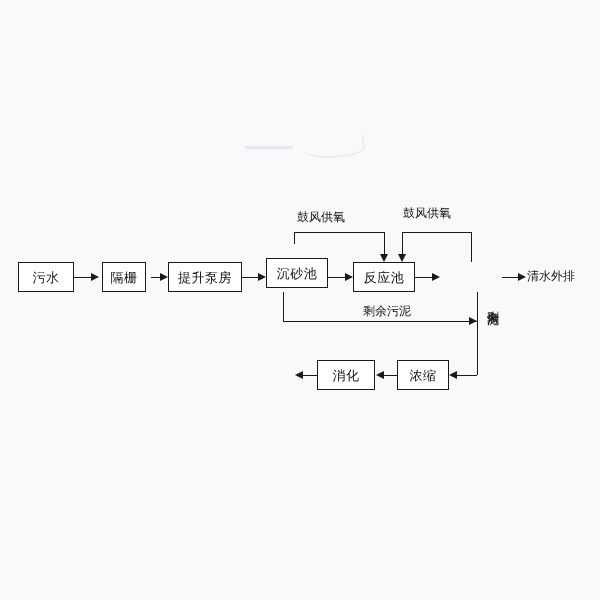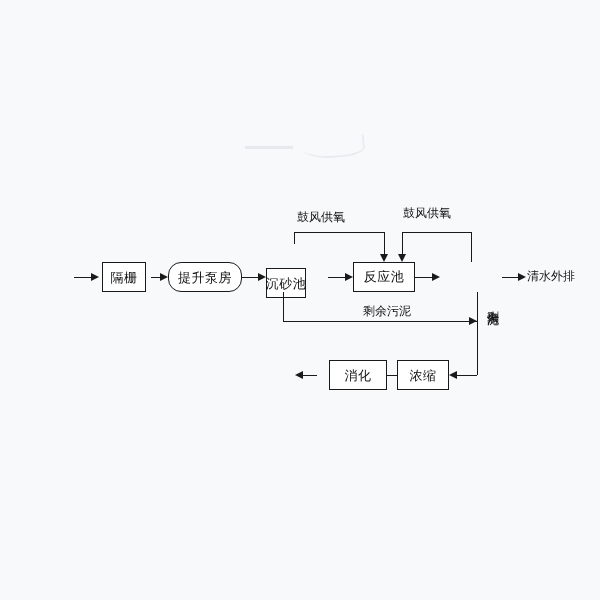--- a/index.html
+++ b/index.html
@@ -106,40 +106,41 @@
 </head>
 <body>
 
 <div id="canvas">
 
   <div id="watermark">
     <div class="wm-bar"></div>
     <div class="wm-swoosh"></div>
   </div>
 
+  <div class="node" style="left:18px; top:262px; width:56px; height:30px;">污水</div>
 
   <div class="hline" style="left:74px; top:277px; width:17px;"></div>
   <div class="arrow right" style="left:91px; top:272.5px;"></div>
 
   <div class="node" style="left:102px; top:262px; width:44px; height:30px;">隔栅</div>
 
   <div class="hline" style="left:151px; top:277px; width:9px;"></div>
   <div class="arrow right" style="left:160px; top:272.5px;"></div>
 
-  <div class="node" style="left:168px; top:262px; width:74px; height:30px;border-radius:13px;">提升泵房</div>
+  <div class="node" style="left:168px; top:262px; width:74px; height:30px;">提升泵房</div>
 
   <div class="hline" style="left:242px; top:277px; width:16px;"></div>
   <div class="arrow right" style="left:258px; top:272.5px;"></div>
 
-  <div class="node" style="left:266px; top:268px; width:40px; height:30px;">沉砂池</div>
+  <div class="node" style="left:266px; top:258px; width:62px; height:30px;">沉砂池</div>
 
   <div class="hline" style="left:328px; top:277px; width:17px;"></div>
   <div class="arrow right" style="left:345px; top:272.5px;"></div>
 
-  <div class="node" style="left:353px; top:262px; width:62px; height:30px;font-family:Liberation Mono, monospace;">反应池</div>
+  <div class="node" style="left:353px; top:262px; width:62px; height:30px;">反应池</div>
 
   <div class="hline" style="left:415px; top:277px; width:17px;"></div>
   <div class="arrow right" style="left:432px; top:272.5px;"></div>
 
 
   <div class="hline" style="left:502px; top:277px; width:16px;"></div>
   <div class="arrow right" style="left:518px; top:272.5px;"></div>
 
   <div class="label" style="left:527px; top:270px;">清水外排</div>
 
@@ -163,19 +164,19 @@
   <div class="vline" style="left:477px; top:292px; height:83px;"></div>
   <div class="hline" style="left:457px; top:375px; width:20px;"></div>
   <div class="arrow left" style="left:449px; top:370.5px;"></div>
   <div class="label vertical" style="left:487px; top:301px;">剩余污泥</div>
 
   <div class="node" style="left:397px; top:360px; width:52px; height:30px;">浓缩</div>
 
   <div class="hline" style="left:384px; top:375px; width:13px;"></div>
   <div class="arrow left" style="left:376px; top:370.5px;"></div>
 
-  <div class="node" style="left:317px; top:360px; width:58px; height:30px;margin-left:12px;">消化</div>
+  <div class="node" style="left:317px; top:360px; width:58px; height:30px;">消化</div>
 
   <div class="hline" style="left:303px; top:375px; width:14px;"></div>
   <div class="arrow left" style="left:295px; top:370.5px;"></div>
 
 
 </div>
 
 </body></html>

